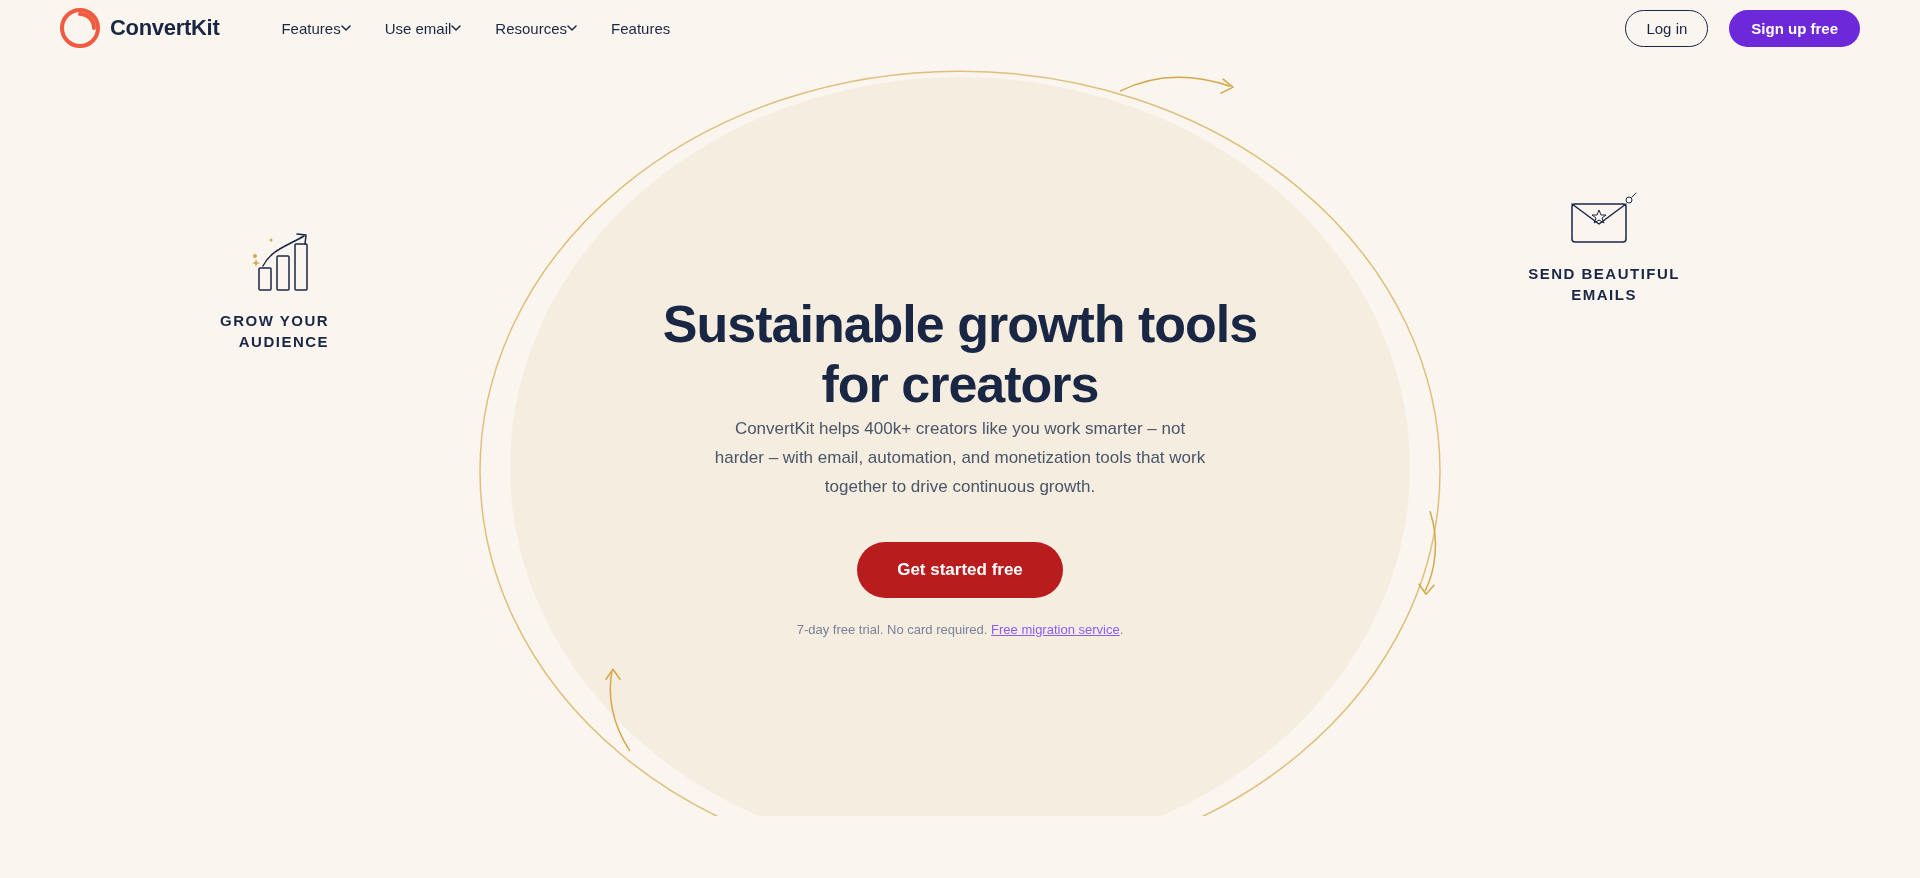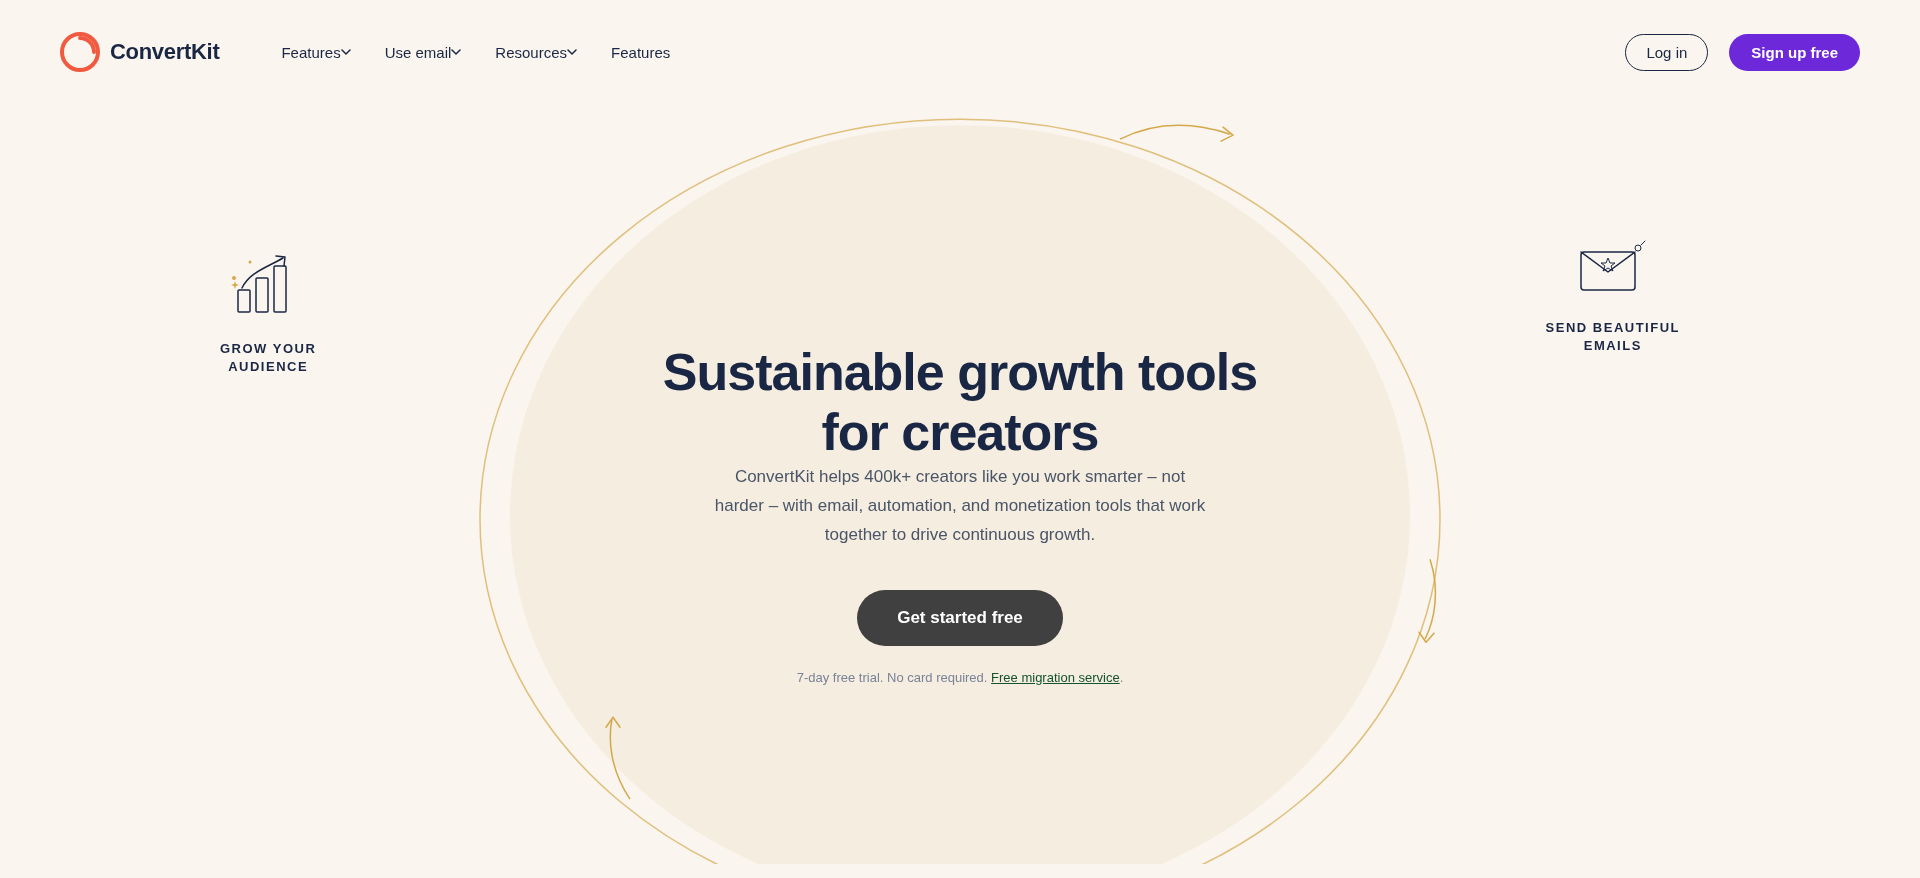--- a/index.html
+++ b/index.html
@@ -9,21 +9,21 @@
       font-family: -apple-system, BlinkMacSystemFont, 'Segoe UI', sans-serif;
       min-height: 878px;
       overflow: hidden;
       position: relative;
     }
 
     
     nav {
       display: flex;
       align-items: center;
-      padding: 32px 60px;
+      padding: 8px 60px;
       position: relative;
       z-index: 10;
     }
 
     .logo-wrap {
       display: flex;
       align-items: center;
       gap: 10px;
       margin-right: 48px;
       text-decoration: none;
@@ -154,63 +154,63 @@
       margin-bottom: 40px;
       max-width: 500px;
       margin-left: auto;
       margin-right: auto;
     }
 
     .btn-cta {
       display: inline-block;
       padding: 18px 40px;
       border-radius: 50px;
-      background: #404040;
+      background: #b91c1c;
       color: #fff;
       font-size: 17px;
       font-weight: 700;
       text-decoration: none;
       cursor: pointer;
       border: none;
       margin-bottom: 24px;
     }
 
     .hero-note {
       font-size: 13px;
       color: #7a8299;
     }
 
     .hero-note a {
-      color: #14532d;
+      color: #8b5cf6;
     }
 
     
     .feature-left {
       position: absolute;
       left: 220px;
-      top: 146px;
+      top: 172px;
       z-index: 6;
-      text-align: center;
+      text-align: right;
     }
 
     .feature-right {
       position: absolute;
       right: 240px;
       top: 130px;
       z-index: 6;
       text-align: center;
     }
 
     .feature-label {
-      font-size: 13px;
+      font-size: 15px;
       font-weight: 800;
       color: #1a2744;
       letter-spacing: 1.5px;
       text-transform: uppercase;
-      margin-top: 16px;
+      margin-top: 8px;
       line-height: 1.4;
     }
 
     
     .chart-icon {
       width: 80px;
       height: 70px;
       margin: 0 auto;
     }
 

